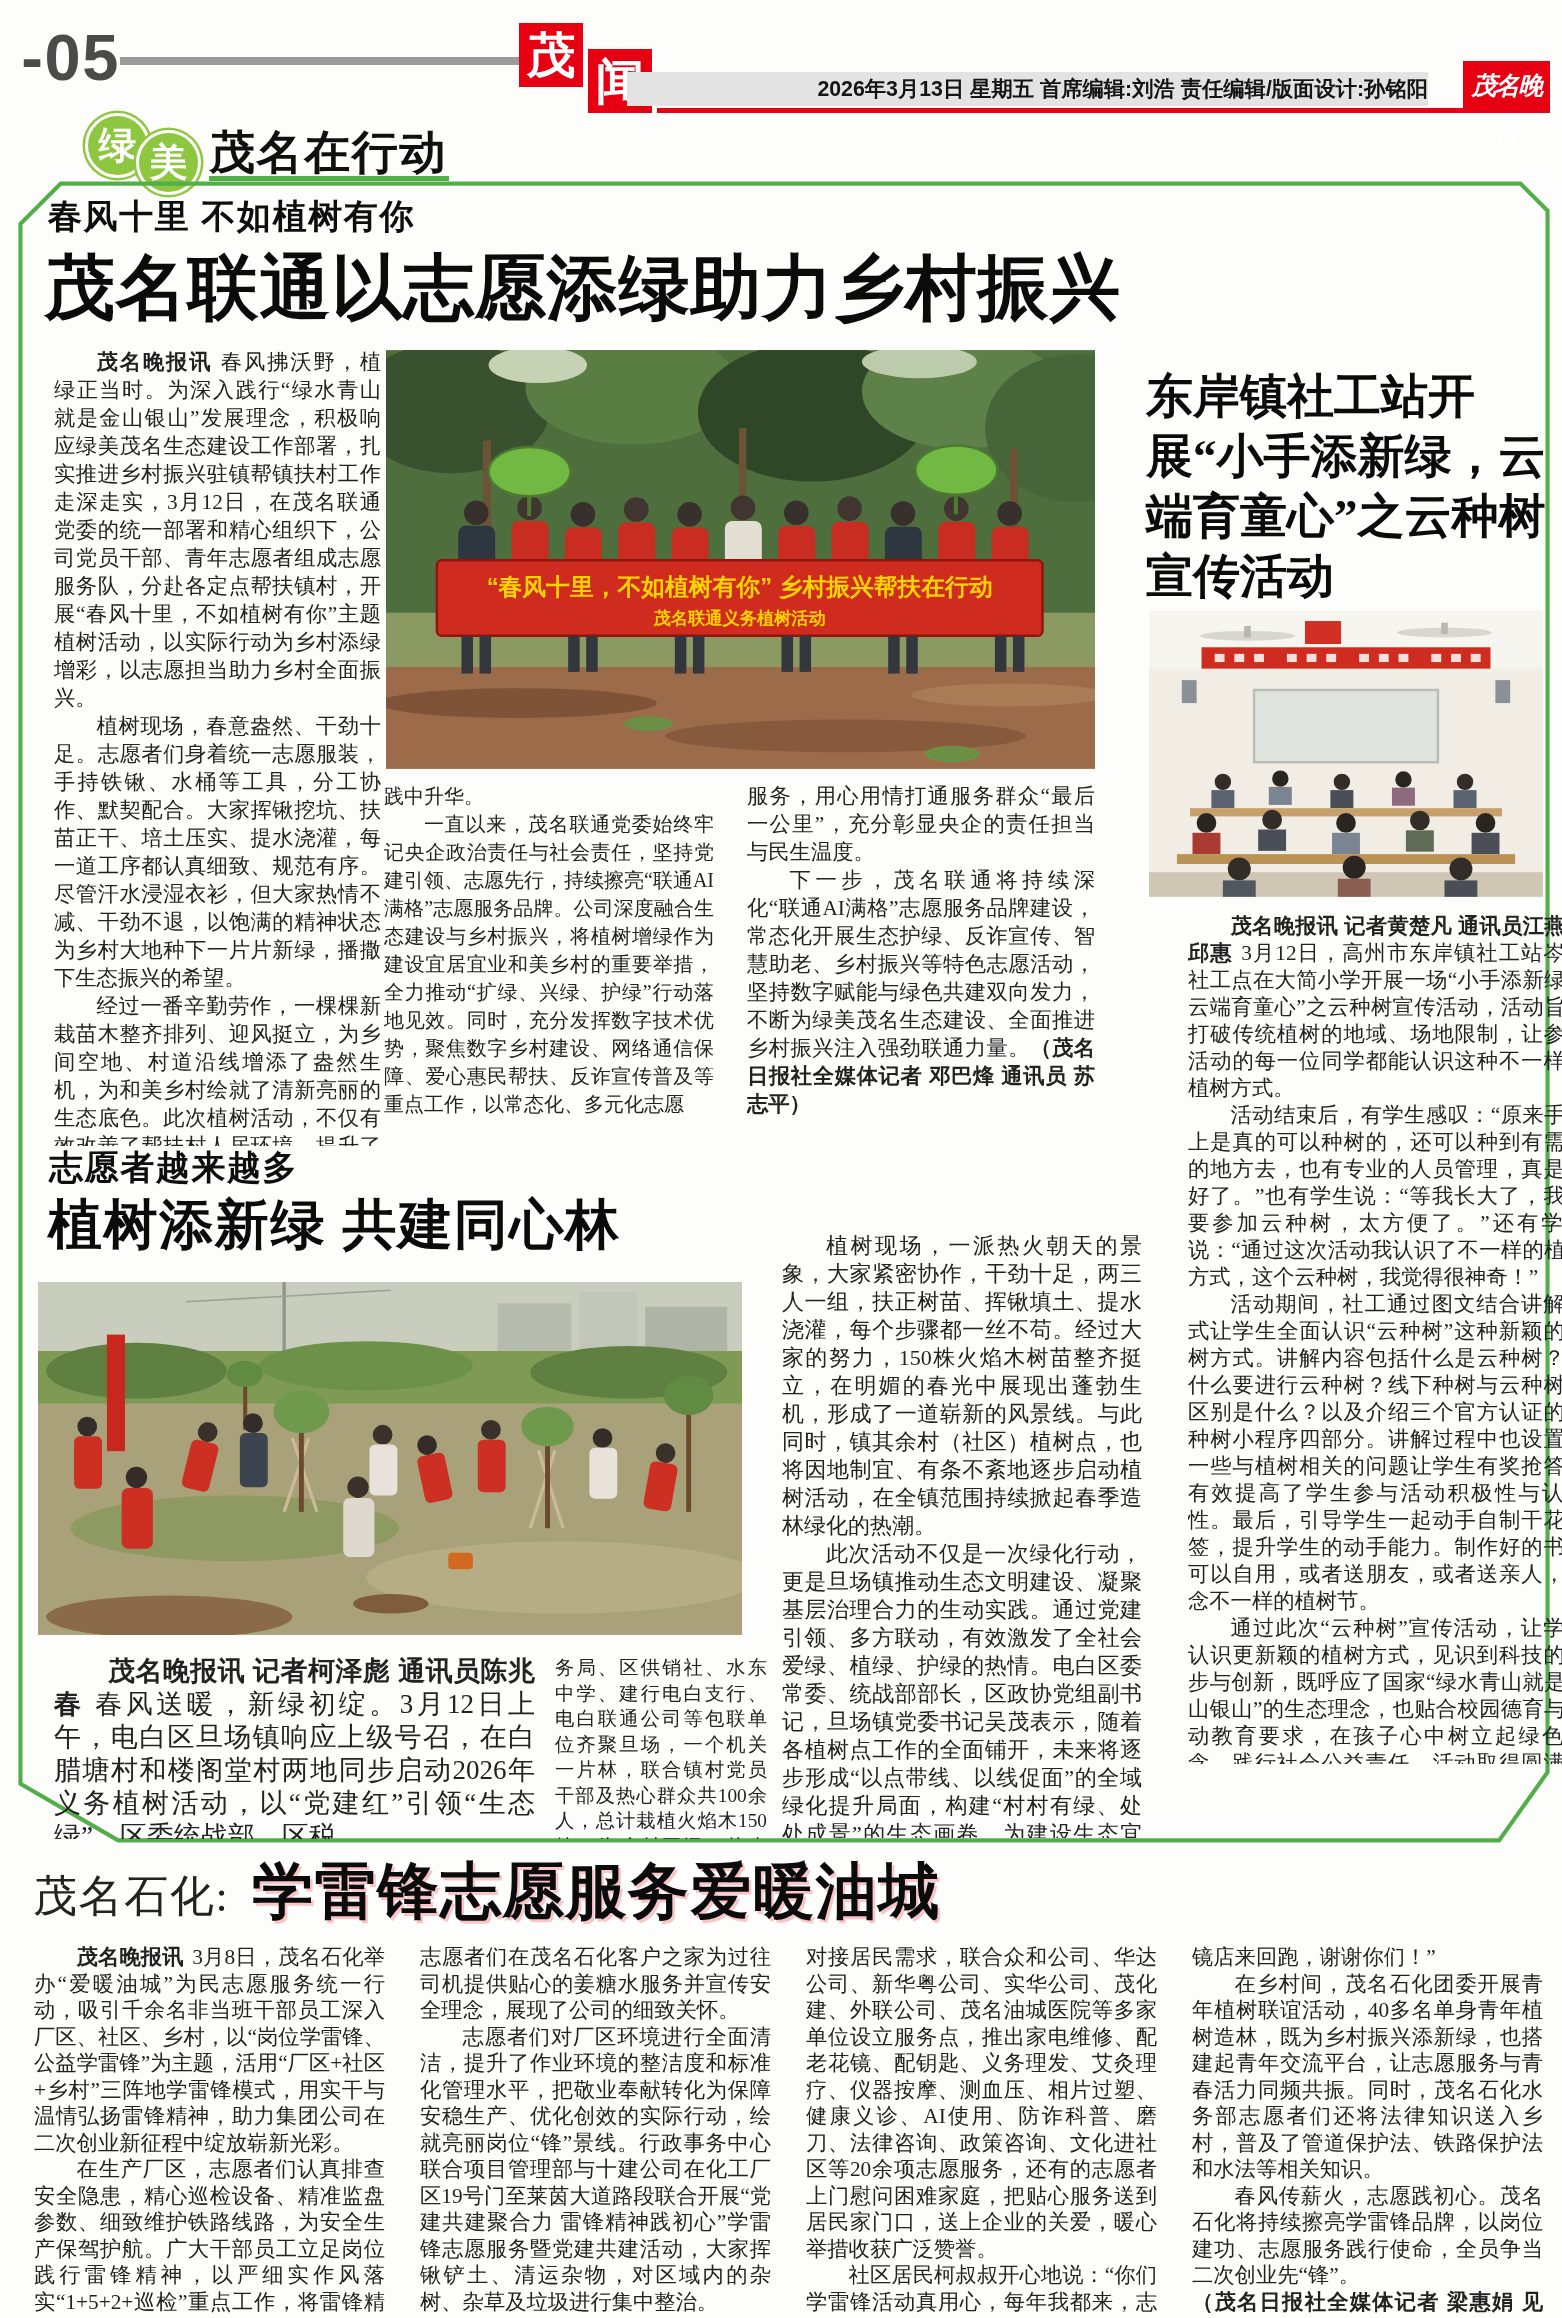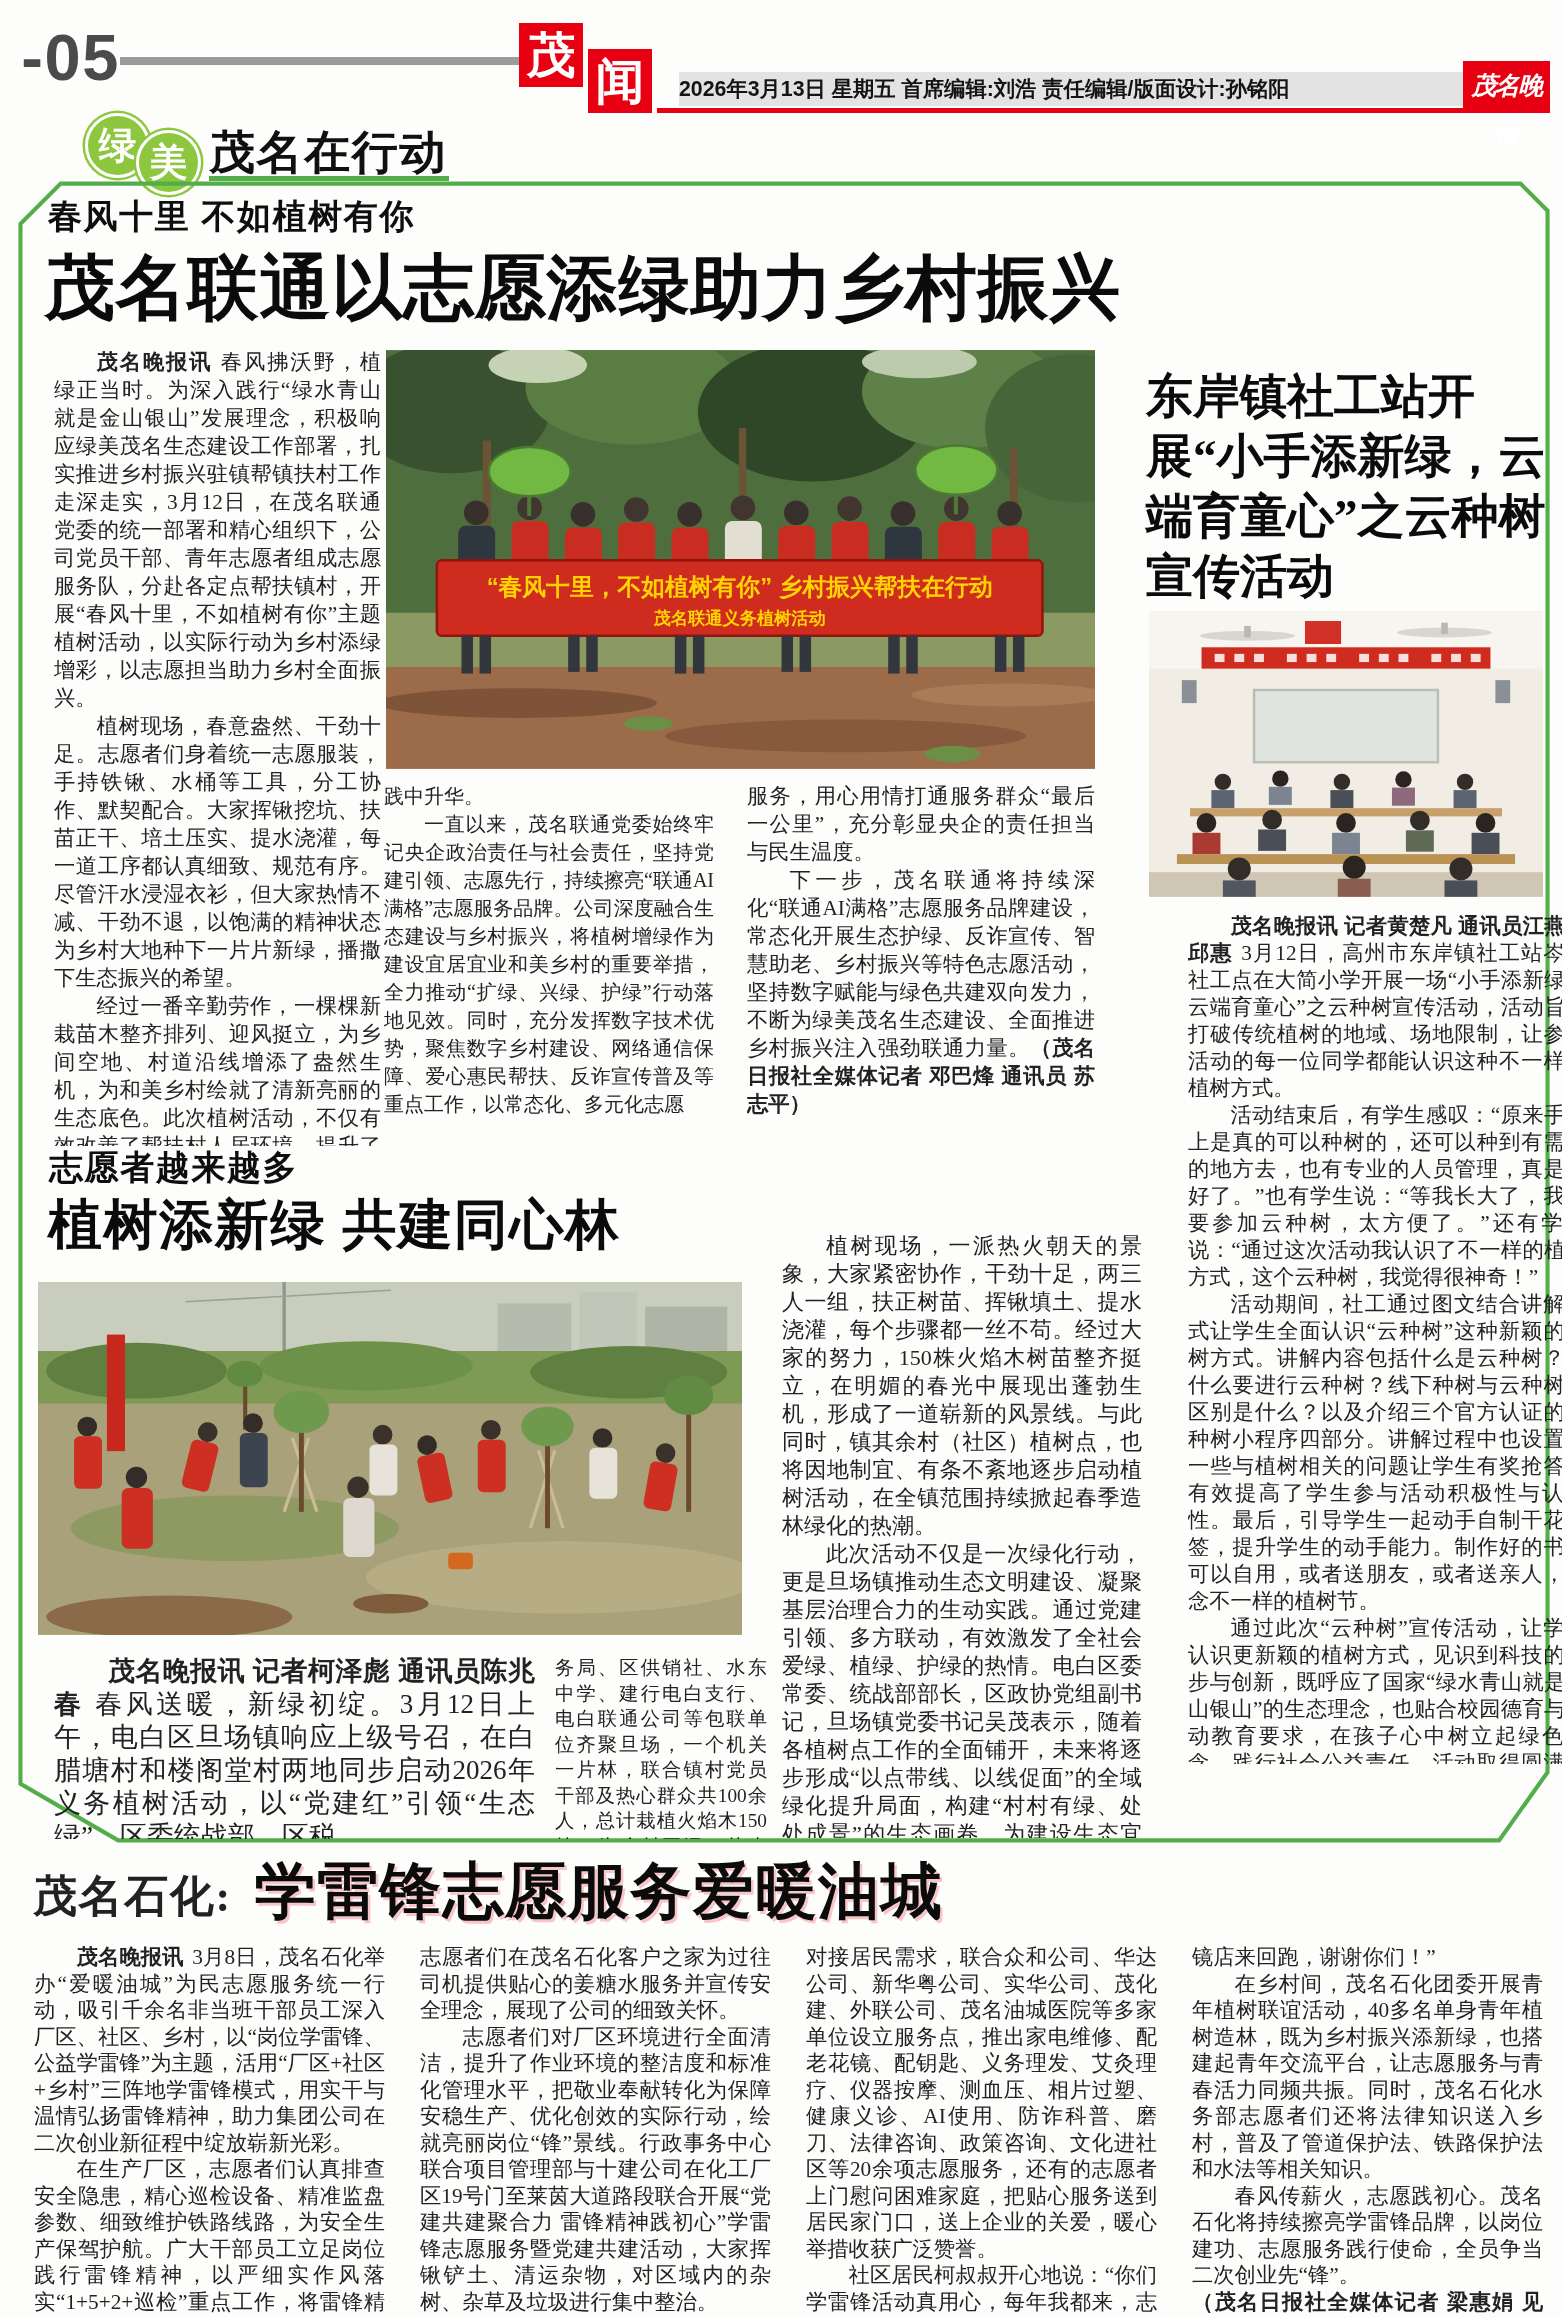--- a/index.html
+++ b/index.html
@@ -8,22 +8,22 @@
   .sans{font-family:"Liberation Sans","DejaVu Sans",sans-serif;}
   .abs{position:absolute;}
 
   
   .pagenum{left:21.3px;top:20px;font-size:65px;font-weight:bold;color:#4b4b4b;letter-spacing:1.6px;}
   .grayline{left:120px;top:57px;width:404px;height:8.2px;background:#9b9b9b;}
   .secbox{width:64px;height:64px;background:#e60012;color:#fff;text-align:center;
           font-size:49px;line-height:66px;font-weight:bold;}
   .secbox1{left:519px;top:23px;}
   .secbox2{left:588px;top:49px;}
-  .datebar{left:679px;top:72px;width:801px;height:34px;background:#e3e3e3;color:#141414;
-           font-size:21.3px;line-height:34px;text-align:left;font-weight:bold;}
+  .datebar{left:627px;top:72px;width:801px;height:34px;background:#e3e3e3;color:#141414;
+           font-size:21.3px;line-height:34px;text-align:right;font-weight:bold;}
   .masthead{left:1463px;top:61px;width:87px;height:49px;background:#e60012;color:#fff;
             font-size:25px;line-height:49px;text-align:center;font-weight:bold;font-style:italic;
             letter-spacing:-1.6px;}
   .redline{left:657px;top:108px;width:893px;height:5px;background:#e60012;}
 
   
   .bcircle{width:59px;height:59px;border-radius:50%;background:#8dc63f;border:3.3px solid #fff;
            box-shadow:0 0 0 2.5px #8dc63f;color:#fff;text-align:center;font-size:38px;line-height:59px;
            font-weight:bold;}
   .b1{left:85px;top:113px;}
@@ -37,21 +37,21 @@
   
   .kicker{font-size:34px;font-weight:bold;color:#0e0e0e;letter-spacing:1.6px;}
   .main-kicker{left:48px;top:194px;}
   .main-headline{left:44px;top:241px;font-size:71px;font-weight:900;color:#0b0b0b;
                  white-space:nowrap;letter-spacing:0.8px;}
   .right-headline{left:1146px;top:366px;width:402px;font-size:47px;line-height:60px;
                   font-weight:900;color:#0b0b0b;}
   .mid-kicker{left:49px;top:1145px;}
   .mid-headline{left:48px;top:1189px;font-size:54px;font-weight:900;color:#0b0b0b;letter-spacing:1.6px;}
   .bottom-head{left:33px;top:1851px;display:flex;align-items:flex-end;gap:23px;}
-  .bottom-kicker{font-size:44px;font-weight:700;color:#222;padding-bottom:6.6px;letter-spacing:1.6px;}
+  .bottom-kicker{font-size:44px;font-weight:400;color:#222;padding-bottom:6.6px;letter-spacing:1.6px;}
   .bottom-headline{font-size:61px;font-weight:900;color:#0b0b0b;letter-spacing:1.6px;
                    text-shadow:2.5px 2.5px 0 rgba(230,0,18,0.22);}
 
   
   .col{position:absolute;text-align:justify;overflow:hidden;color:#222;}
   .col p{margin:0;}
   .para{text-indent:2em;}
   .noindent{text-indent:0;}
   .lead{margin-right:0.4em;font-family:"Liberation Sans","DejaVu Sans",sans-serif;}
   .credit{font-family:"Liberation Sans","DejaVu Sans",sans-serif;}

